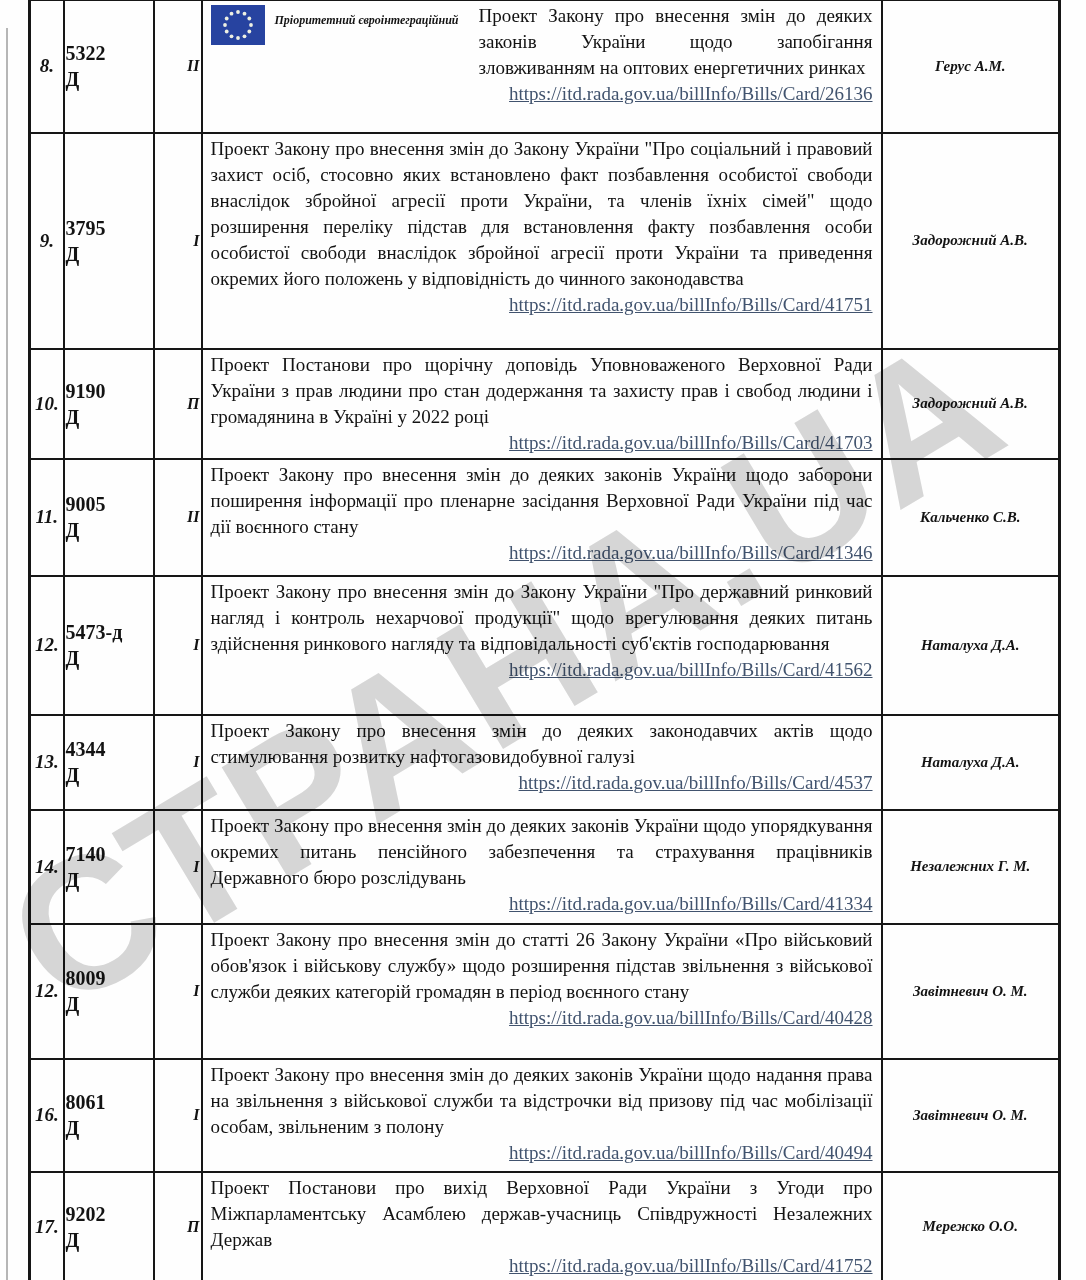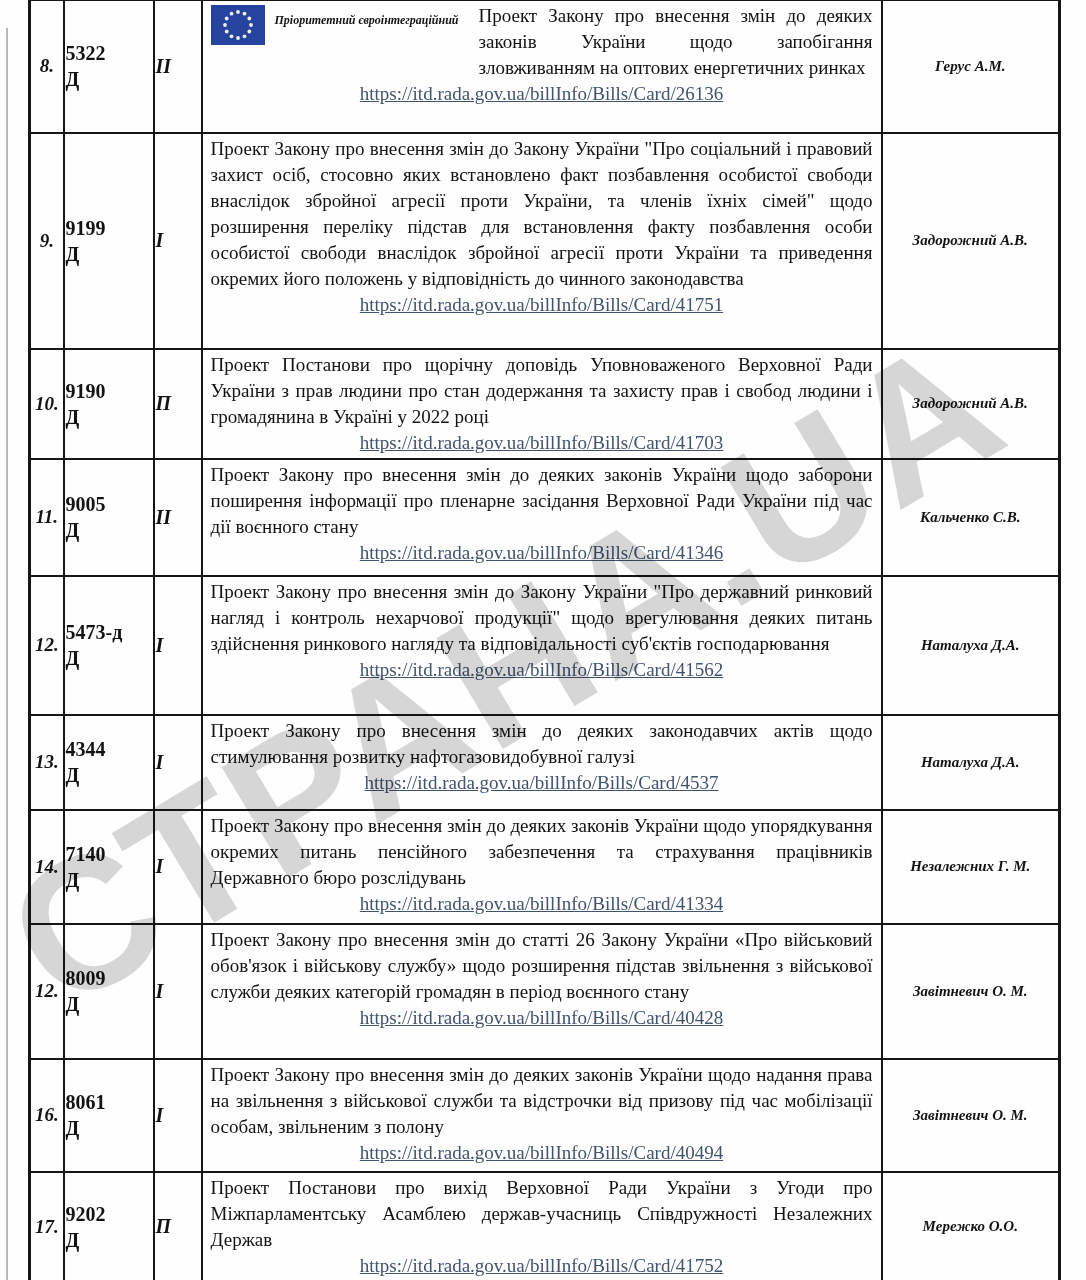--- a/index.html
+++ b/index.html
@@ -45,43 +45,43 @@
     font-weight:bold;font-style:italic;font-size:19px;
     padding:0 1px;
   }
   .c-bill{
     font-weight:bold;font-size:20px;
     line-height:1.3;
   }
   .c-bill .bill-type{display:block;}
   .c-bill .bill-code{display:block;}
   .c-reading{
-    text-align:left;
-    font-weight:bold;font-style:italic;font-size:20px;
+    text-align:right;
+    font-weight:bold;font-style:italic;font-size:16px;
   }
   .c-desc{
     vertical-align:top;
     padding:2px 8px 2px 8px;
     font-size:19px;
     line-height:26px;
     text-align:justify;
   }
   .eu-block{float:left;width:262px;margin:2px 6px 20px 0;height:42px;}
   .eu-flag{float:left;width:54px;height:40px;margin-right:10px;display:block;}
   .priority-label{
     font-weight:bold;font-style:italic;
     font-size:12px;line-height:22px;
     white-space:nowrap;
   }
   .desc-text{color:#131313;}
   .url{
     display:block;
     color:#41536e;
     text-decoration:underline;
-    text-align:center;
+    text-align:right;
     cursor:pointer;
   }
   .c-author{
     text-align:center;
     font-weight:bold;font-style:italic;
     font-size:15px;line-height:1.35;
     padding:0 10px;
   }
   .watermark{
     position:absolute;
@@ -143,21 +143,21 @@
         <span class="priority-label">Пріоритетний євроінтеграційний</span>
       </span>
       <span class="desc-text">Проект Закону про внесення змін до деяких законів України щодо запобігання зловживанням на оптових енергетичних ринках</span>
       <a class="url">https://itd.rada.gov.ua/billInfo/Bills/Card/26136</a>
     </td>
     <td class="c-author">Герус А.М.</td>
   </tr>
         <tr>
     <td class="c-num">9.</td>
     <td class="c-bill">
-      <span class="bill-code">9199</span>
+      <span class="bill-code">3795</span>
       <span class="bill-type">Д</span>
     </td>
     <td class="c-reading">І</td>
     <td class="c-desc">
       
       <span class="desc-text">Проект Закону про внесення змін до Закону України "Про соціальний і правовий захист осіб, стосовно яких встановлено факт позбавлення особистої свободи внаслідок збройної агресії проти України, та членів їхніх сімей" щодо розширення переліку підстав для встановлення факту позбавлення особи особистої свободи внаслідок збройної агресії проти України та приведення окремих його положень у відповідність до чинного законодавства</span>
       <a class="url">https://itd.rada.gov.ua/billInfo/Bills/Card/41751</a>
     </td>
     <td class="c-author">Задорожний А.В.</td>
   </tr>

